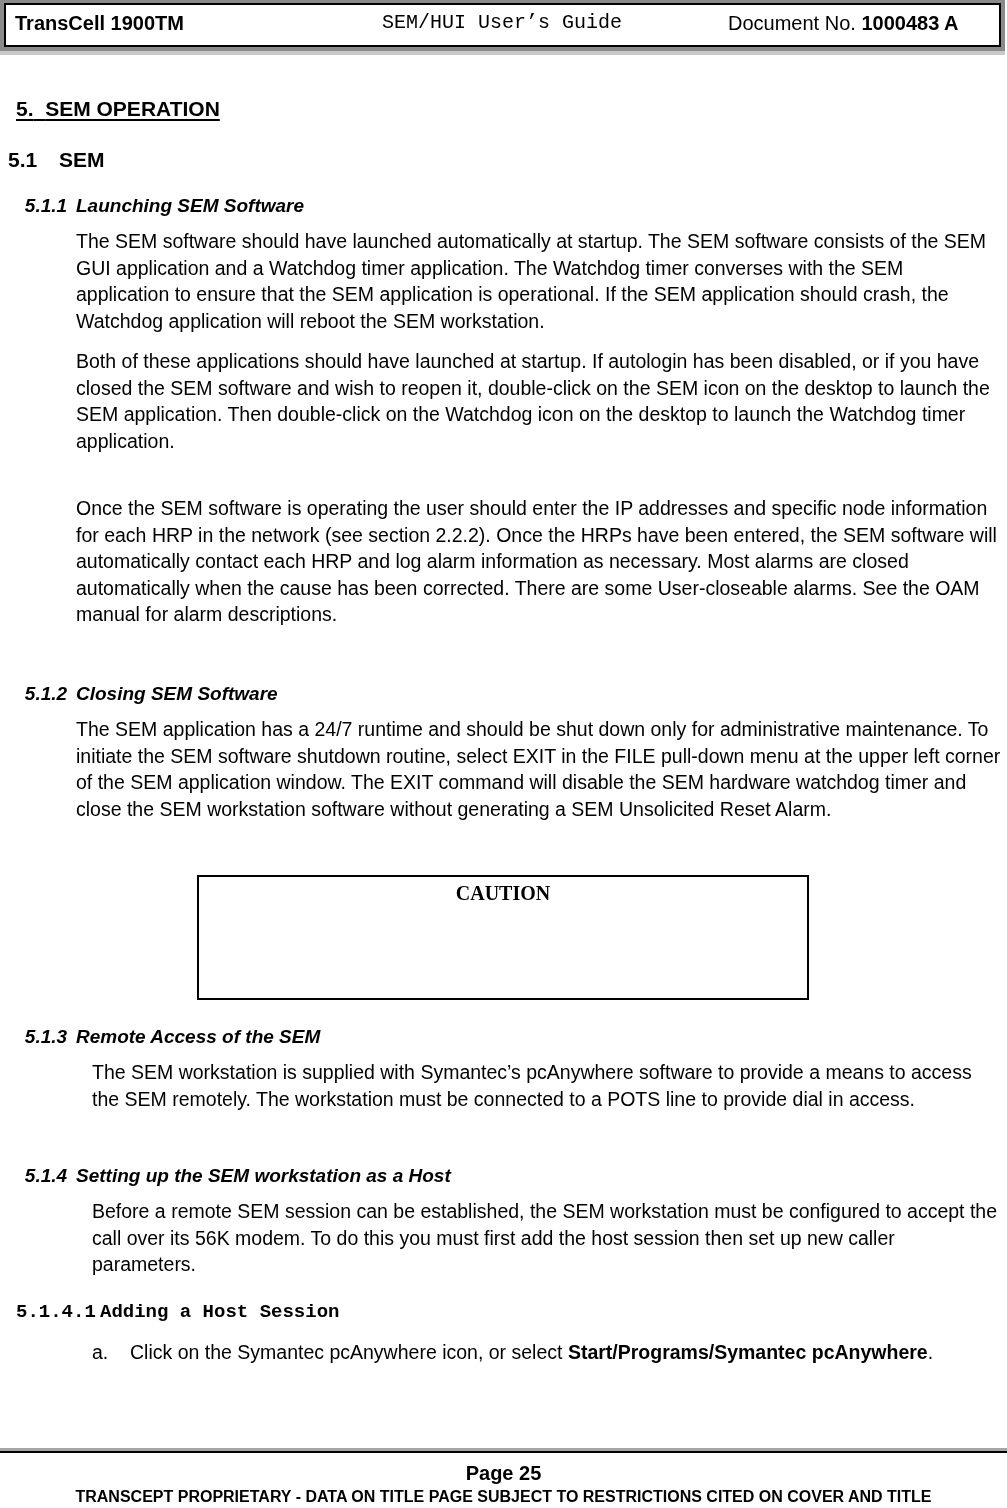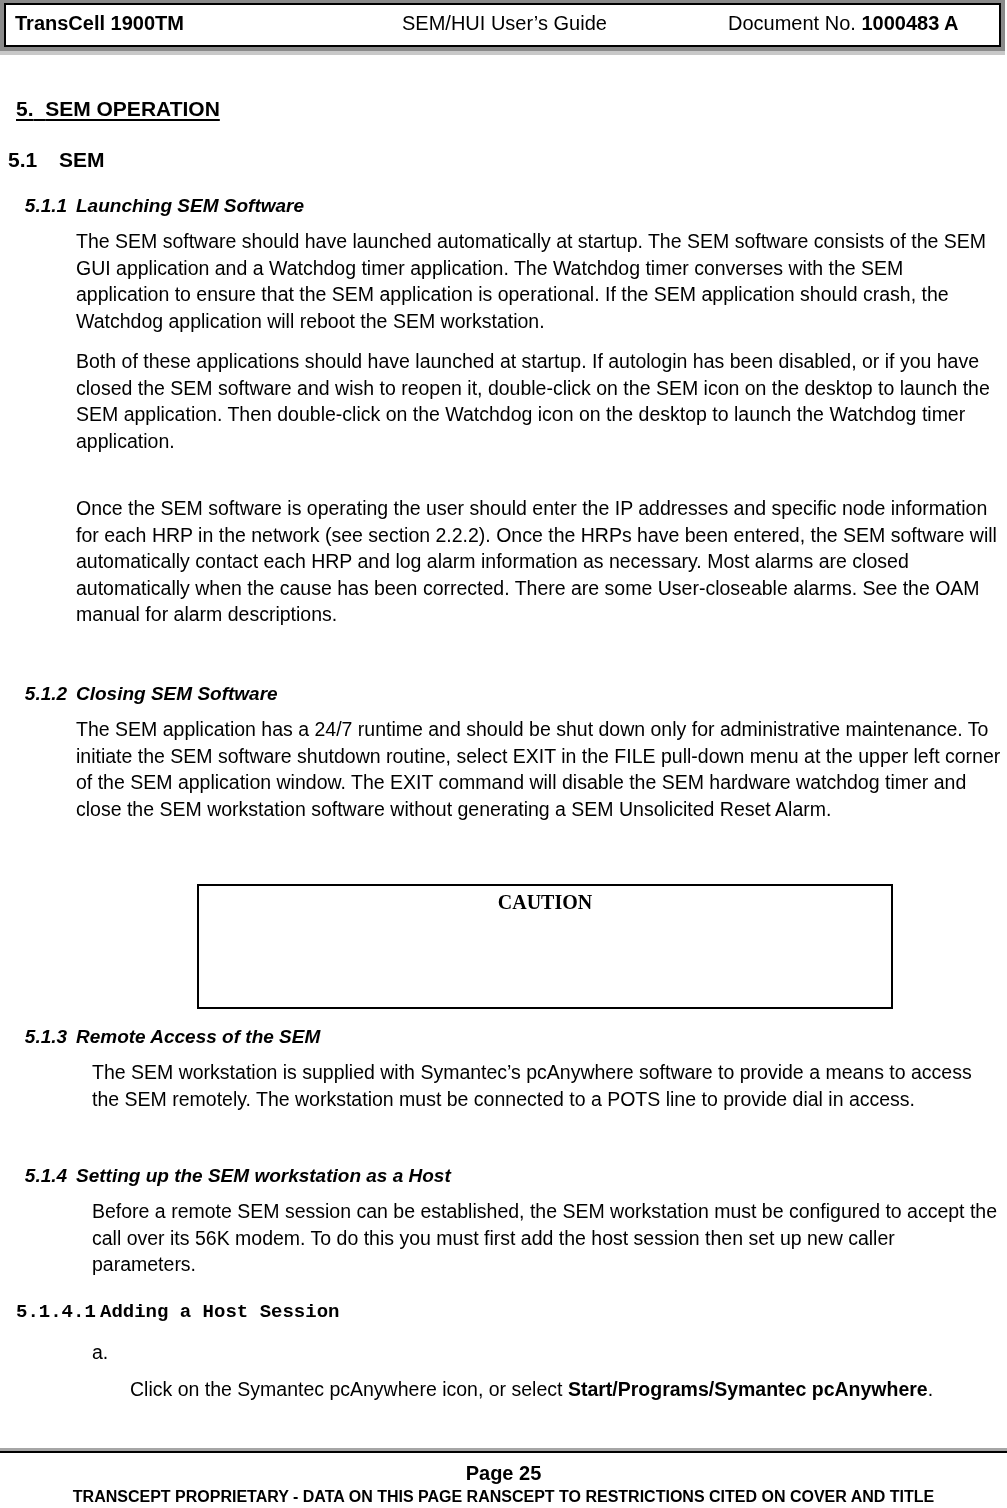--- a/index.html
+++ b/index.html
@@ -44,21 +44,21 @@
       background: #c8c8c8;
     }
     .header-text {
       position: absolute;
       top: 12px;
       font-size: 20px;
       line-height: 22px;
       white-space: nowrap;
     }
     .h-left { left: 15px; font-weight: bold; }
-    .h-center { left: 402px; }
+    .h-center { left: 382px; font-family: Liberation Mono, monospace; }
     .h-right { left: 728px; }
     .h-right b { font-weight: bold; }
 
     
     .abs { position: absolute; white-space: nowrap; }
     .h1 {
       left: 16px; top: 97px;
       font-size: 21px; font-weight: bold;
       text-decoration: underline;
       text-decoration-thickness: 2px;
@@ -90,26 +90,25 @@
     }
     .p-a { left: 76px; width: 925px; }
     .p-b { left: 92px; width: 910px; }
     .para b { font-weight: normal; }
 
     
     .caution {
       position: absolute;
       left: 197px;
       top: 875px;
-      width: 696px;
+      width: 612px;
       height: 125px;
       border: 2px solid #000000;
       box-sizing: border-box;
       font-family: "Liberation Serif", "DejaVu Serif", serif;
-      margin-top: 9px;
     }
     .caution-title {
       text-align: center;
       font-weight: bold;
       font-size: 20px;
       line-height: 22px;
       margin-top: 5px;
     }
     .caution-body {
       font-size: 19.5px;
@@ -128,21 +127,20 @@
       font-size: 19.5px;
       line-height: 26.6px;
     }
     .list-marker {
       position: absolute;
       left: 0;
       top: 0;
     }
     .list-text {
       margin-left: 38px;
-      margin-top: 37px;
     }
     .list-text b { font-weight: bold; }
 
     
     .footer-rule-gray {
       position: absolute;
       left: 0; top: 1448px;
       width: 1007px; height: 3px;
       background: #a6a6a6;
     }
@@ -208,13 +206,13 @@
 <div class="abs h4" style="top:1301px;"><span class="num">5.1.4.1</span><span>Adding a Host Session</span></div>
 
 <div class="list-item">
   <span class="list-marker">a.</span>
   <div class="list-text"><span>Click on the Symantec pcAnywhere icon, or select </span><b>Start/Programs/Symantec pcAnywhere</b><span>.</span></div>
 </div>
 
 <div class="footer-rule-gray"></div>
 <div class="footer-rule-black"></div>
 <div class="footer-page">Page 25</div>
-<div class="footer-prop"><span>T</span><span class="sc">RANSCEPT</span><span> P</span><span class="sc">ROPRIETARY</span><span class="sc"> - DATA ON THIS PAGE RANSCEPT TO RESTRICTIONS CITED ON COVER AND TITLE</span></div>
+<div class="footer-prop"><span>T</span><span class="sc">RANSCEPT</span><span> P</span><span class="sc">ROPRIETARY</span><span class="sc"> - DATA ON TITLE PAGE SUBJECT TO RESTRICTIONS CITED ON COVER AND TITLE</span></div>
 
 </body></html>

